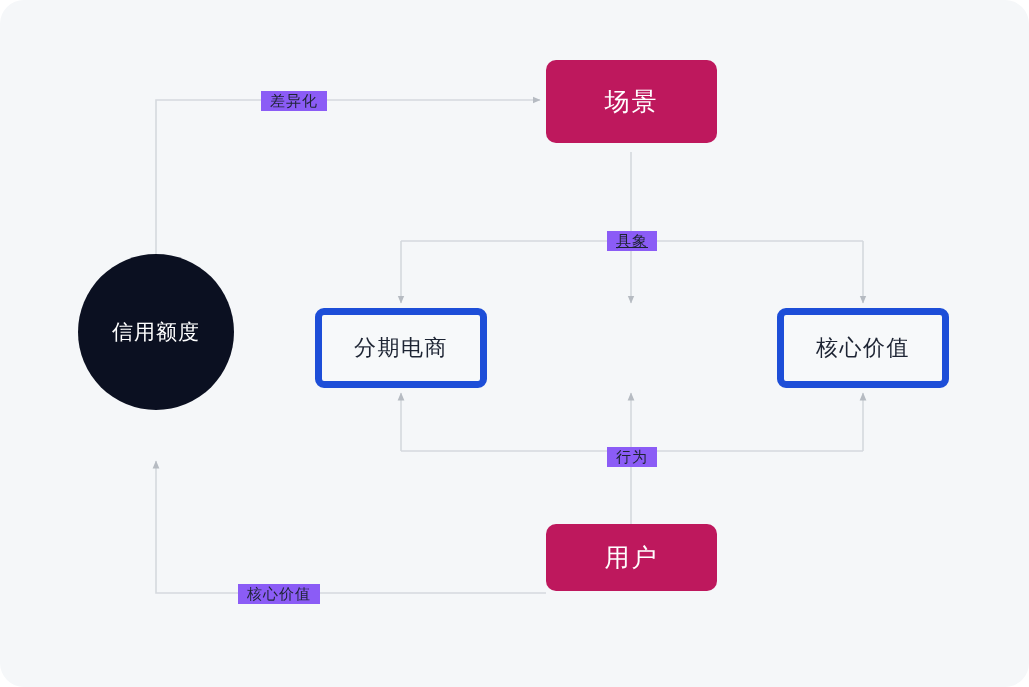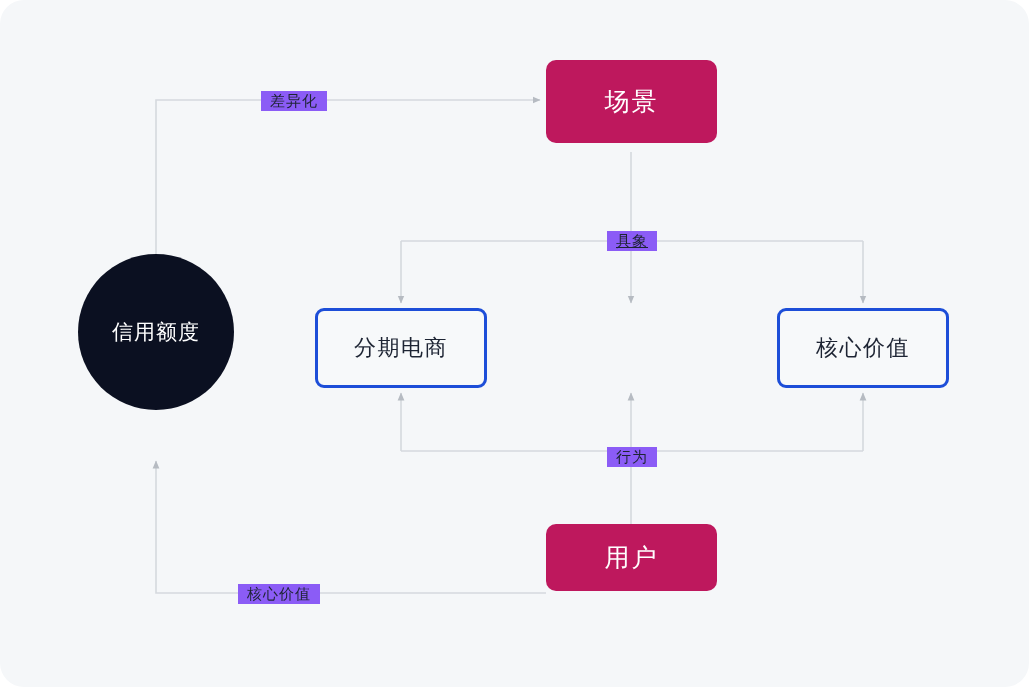--- a/index.html
+++ b/index.html
@@ -46,21 +46,21 @@
   .node-circle {
     background: #0b1021;
     color: #ffffff;
     border-radius: 50%;
     font-size: 21px;
     letter-spacing: 1px;
   }
   .node-light {
     background: #f7f9fa;
     color: #1d2433;
-    border: 3px solid #1d4ed8;
+    border: 7px solid #1d4ed8;
     border-radius: 9px;
     font-size: 22px;
     letter-spacing: 1.5px;
   }
   .edge-label {
     position: absolute;
     color: #1d2433;
     font-size: 15px;
     letter-spacing: 1px;
     background: #8b5cf6;

